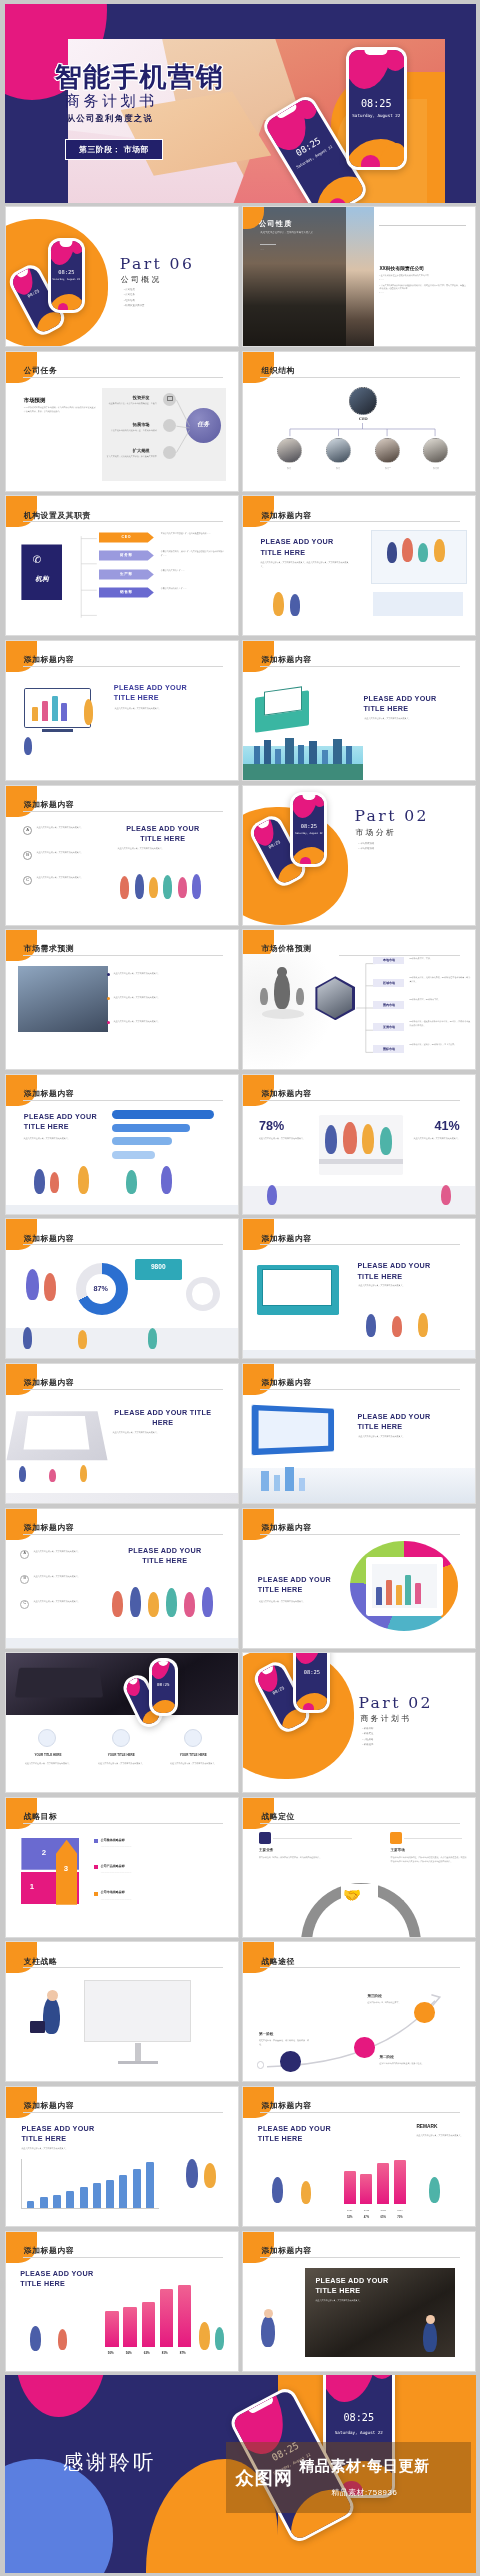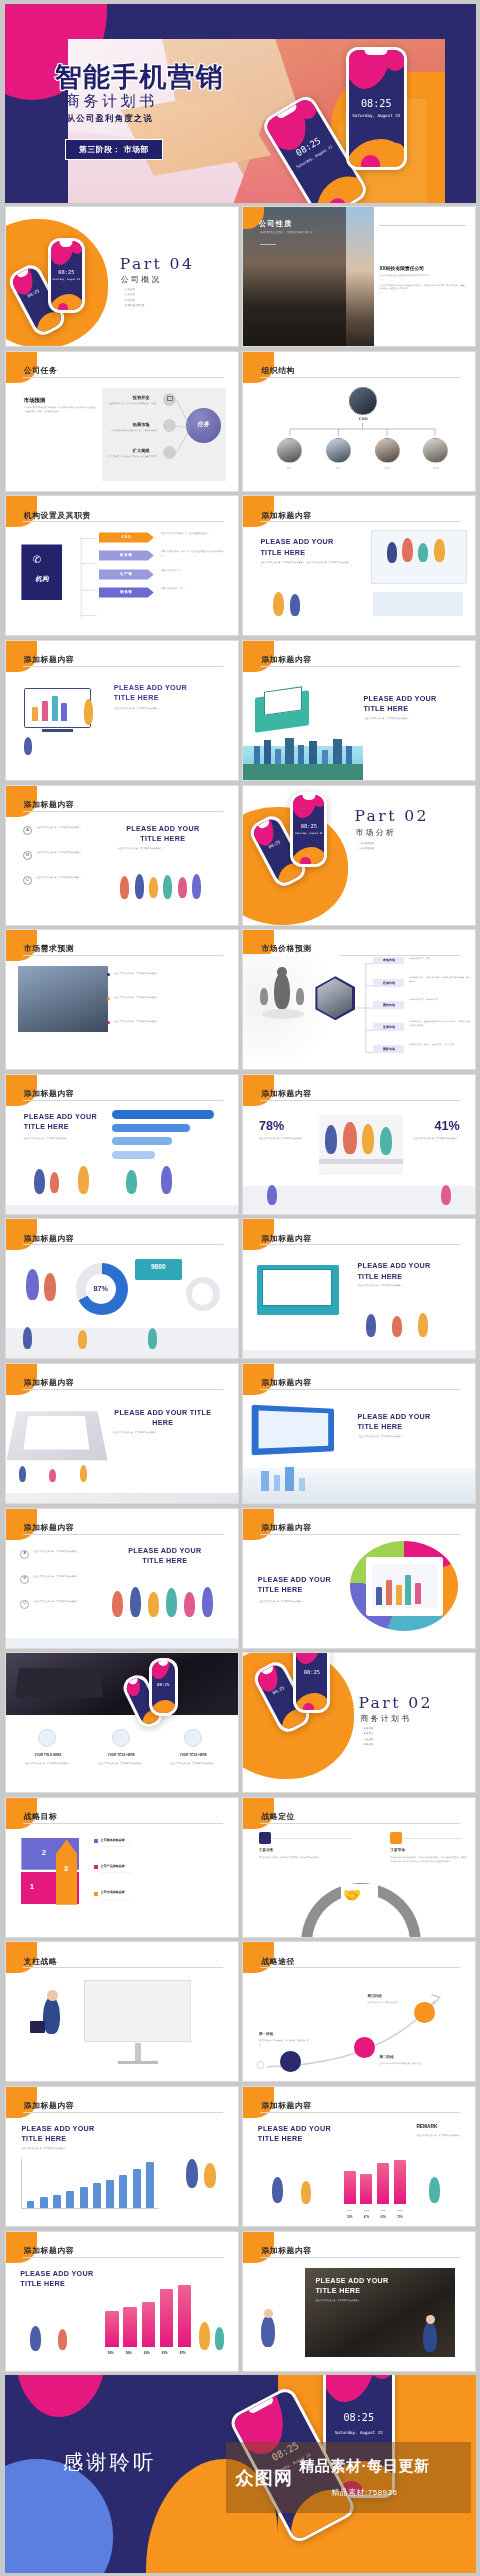--- a/index.html
+++ b/index.html
@@ -229,21 +229,21 @@
           </div>
       </div>
       <div class="phone" style="width:34px;height:70px;left:14.4px;top:58px;z-index:4;transform:rotate(-28deg)">
         <div class="phone-screen">
             <div class="ps-pink"></div>
             <div class="ps-orange"></div>
             <div class="notch"></div>
         <div class="ptime" style="font-size:4.2px;top:34%">08:25</div>
           </div>
       </div>
-      <div class="part-num" style="left:114px;top:48px">Part 04</div>
+      <div class="part-num" style="left:114px;top:48px">Part 06</div>
       <div class="part-cn" style="left:115px;top:67px">公司概况</div>
       <div class="part-bullets" style="left:118px;top:80px">
         <div>• <span>公司性质</span></div>
         <div>• <span>公司任务</span></div>
         <div>• <span>组织结构</span></div>
         <div>• <span>机构设置及其职责</span></div>
       </div>
     </div>
 
     <div class="slide">

